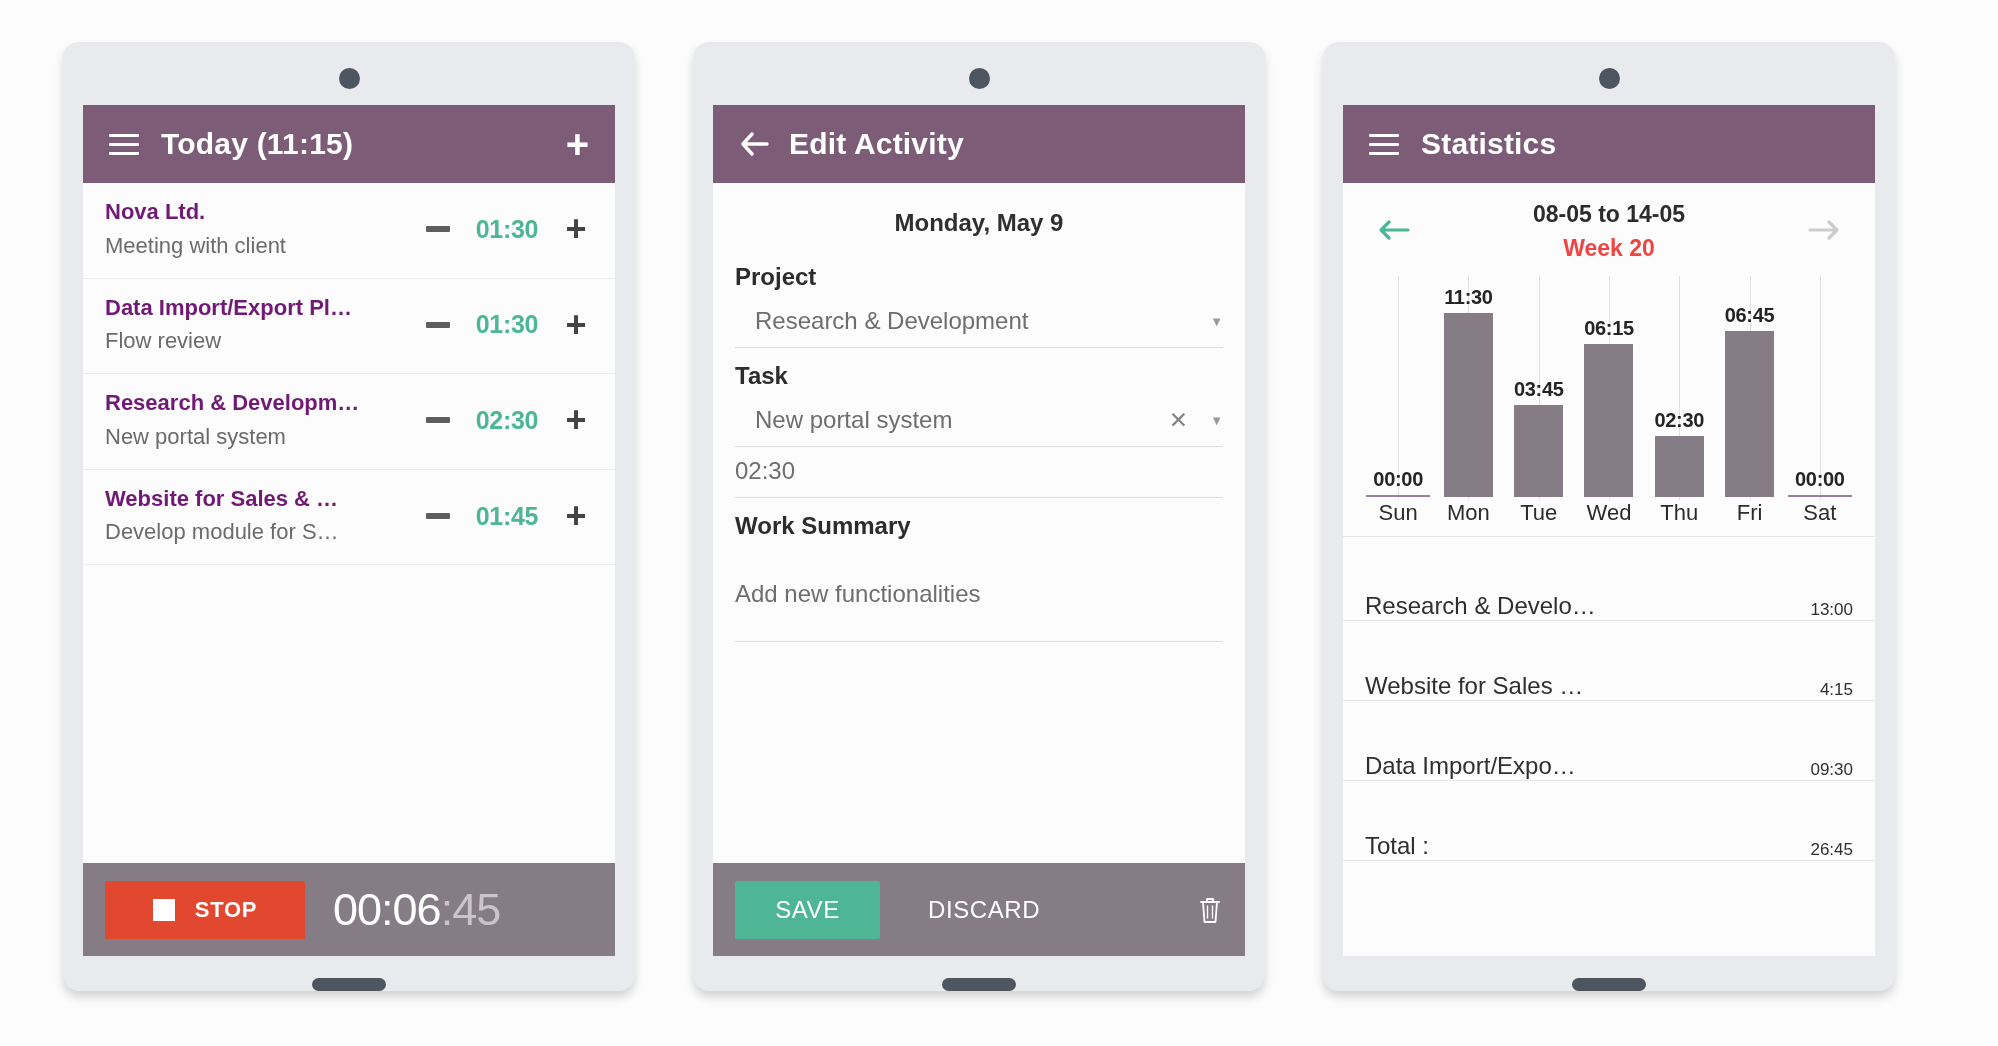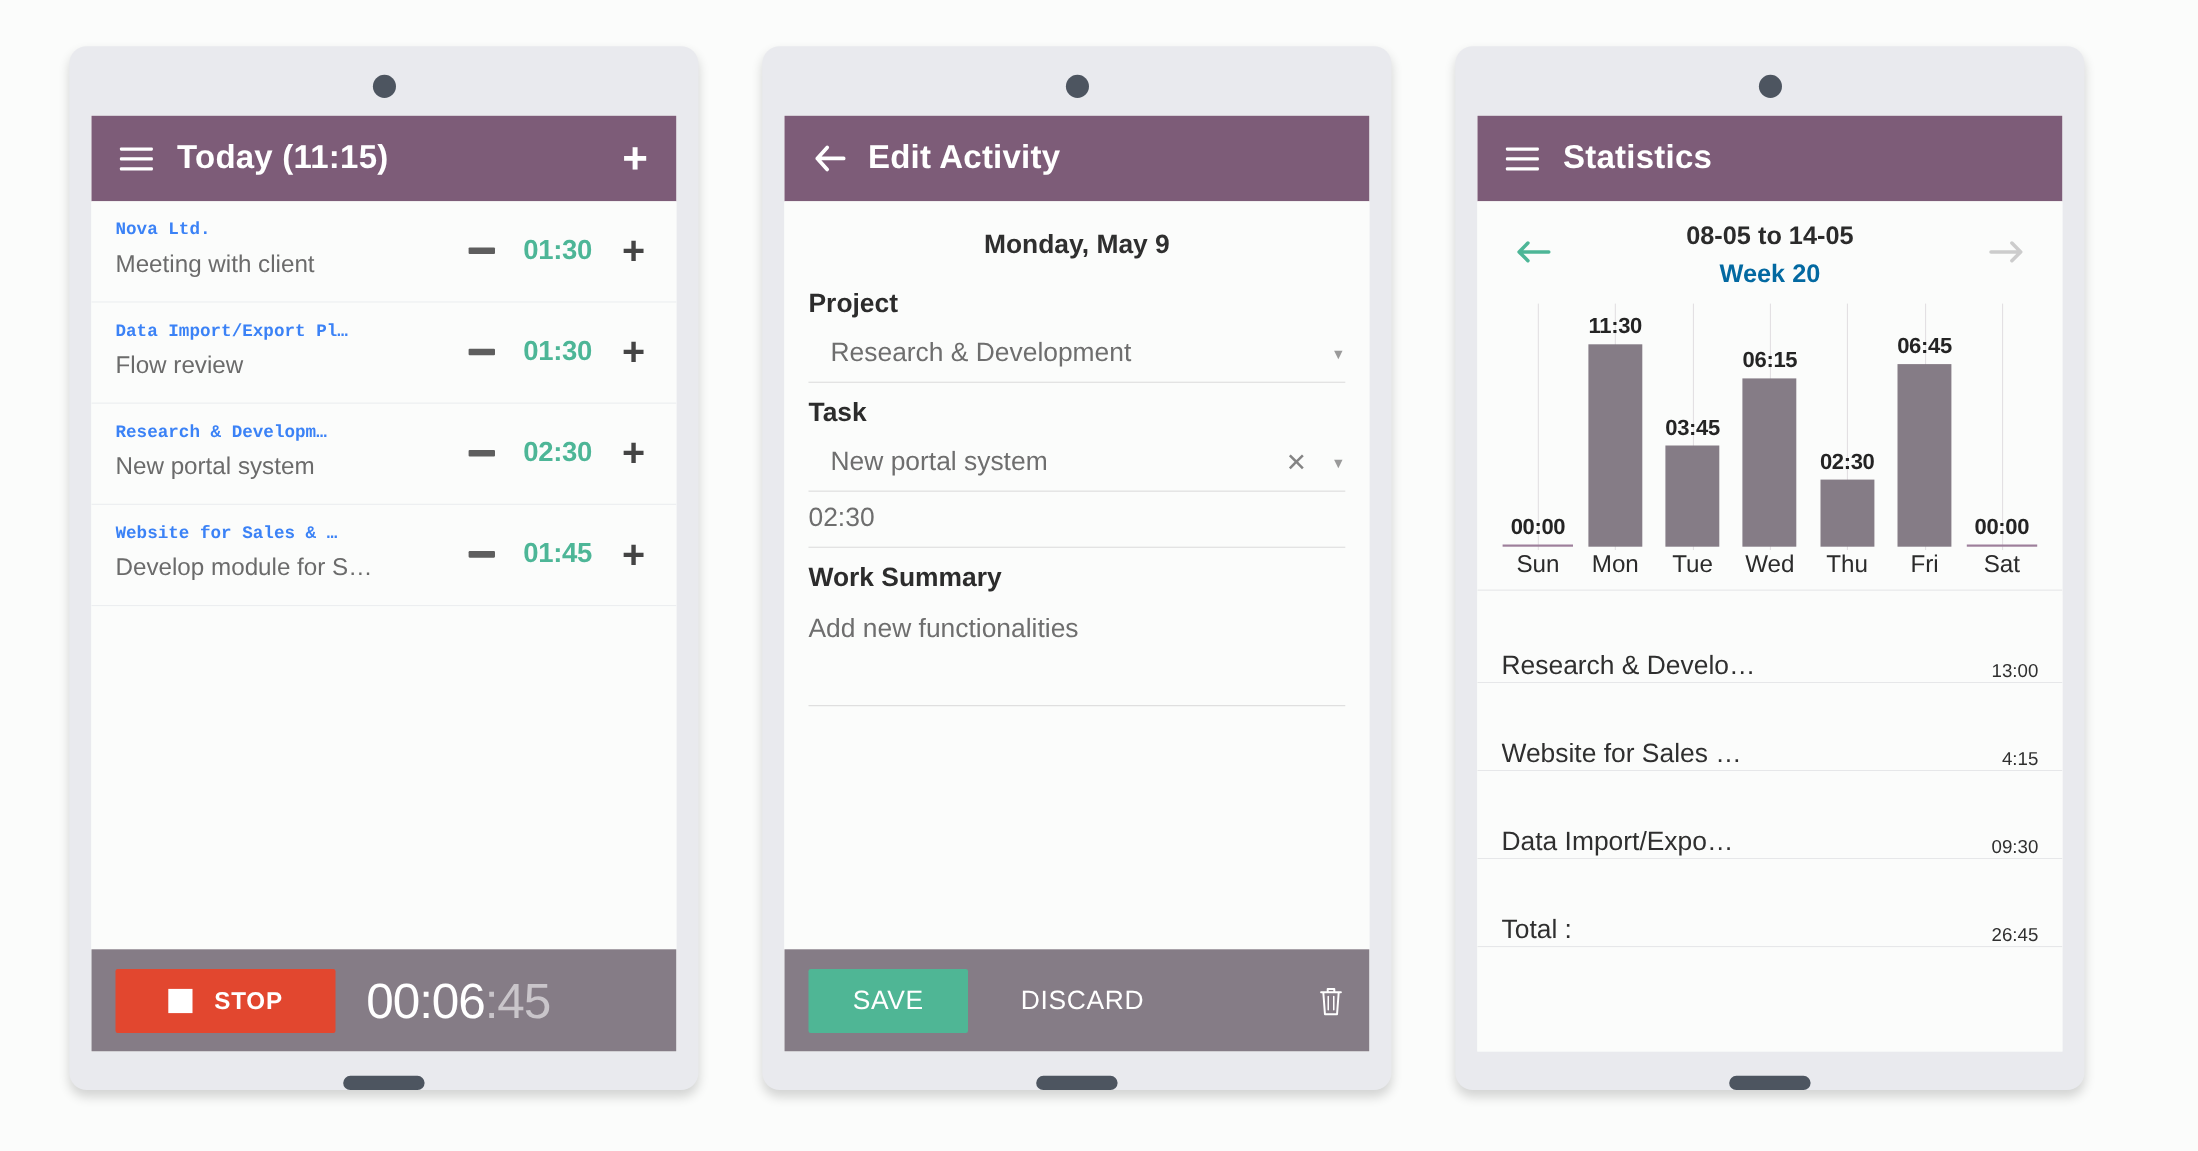--- a/index.html
+++ b/index.html
@@ -93,24 +93,23 @@
   
   .list { flex: 1 1 auto; background: #fbfcfb; }
   .row {
     display: flex; align-items: center;
     padding: 14px 22px 16px 22px;
     border-bottom: 1px solid #eceef0;
     min-height: 92px;
   }
   .row-texts { flex: 1 1 auto; min-width: 0; padding-right: 6px; }
   .row-project {
-    font-size: 16px; font-weight: bold; color: #3b82f6;
+    font-size: 22px; font-weight: bold; color: #701a75;
     white-space: nowrap; overflow: hidden;
     line-height: 1.35;
-    font-family: Liberation Mono, monospace;
   }
   .row-task {
     font-size: 22px; color: #6b6b6b; white-space: nowrap; overflow: hidden;
     line-height: 1.45; margin-top: 3px;
   }
   .minus-btn, .plus-btn {
     color: #5e5e5e; font-weight: bold; flex: 0 0 auto;
     display: flex; align-items: center; justify-content: center;
   }
   .minus-btn { width: 34px; height: 34px; font-size: 34px; }
@@ -167,31 +166,31 @@
   }
   .field {
     border-bottom: 1px solid #dcdcdc;
     display: flex; align-items: center;
     padding: 10px 0 12px 20px;
   }
   .field .value { font-size: 24px; color: #6e6e6e; flex: 1 1 auto; }
   .field .clear-x { font-size: 23px; color: #848484; margin-right: 22px; }
   .field .caret { color: #9a9a9a; font-size: 13px; }
   .field.plain { padding-left: 0; }
-  .field.tall { min-height: 96px; align-items: flex-start; padding-top: 12px; }
+  .field.tall { min-height: 96px; align-items: center; padding-top: 12px; }
 
   
   .stats-top { background: #fbfcfb; padding: 18px 0 4px 0; flex: 0 0 auto; }
   .week-nav { display: flex; align-items: center; padding: 0 34px; }
   .week-nav .arrow { font-size: 30px; line-height: 1; }
   .week-nav .arrow.prev { color: #4db697; }
   .week-nav .arrow.next { color: #cccccc; margin-left: auto; }
   .week-label { flex: 1 1 auto; text-align: center; }
   .week-range { font-size: 23px; font-weight: bold; color: #2b2b2b; }
-  .week-num { font-size: 23px; font-weight: bold; color: #0369a1; margin-top: 7px; }
+  .week-num { font-size: 23px; font-weight: bold; color: #ef4444; margin-top: 7px; }
 
   .chart {
     height: 250px; margin: 14px 20px 0 20px;
     display: flex; align-items: flex-end;
     position: relative;
   }
   .bar-col {
     flex: 1 1 0; display: flex; flex-direction: column;
     align-items: center; justify-content: flex-end; height: 100%;
     position: relative;

